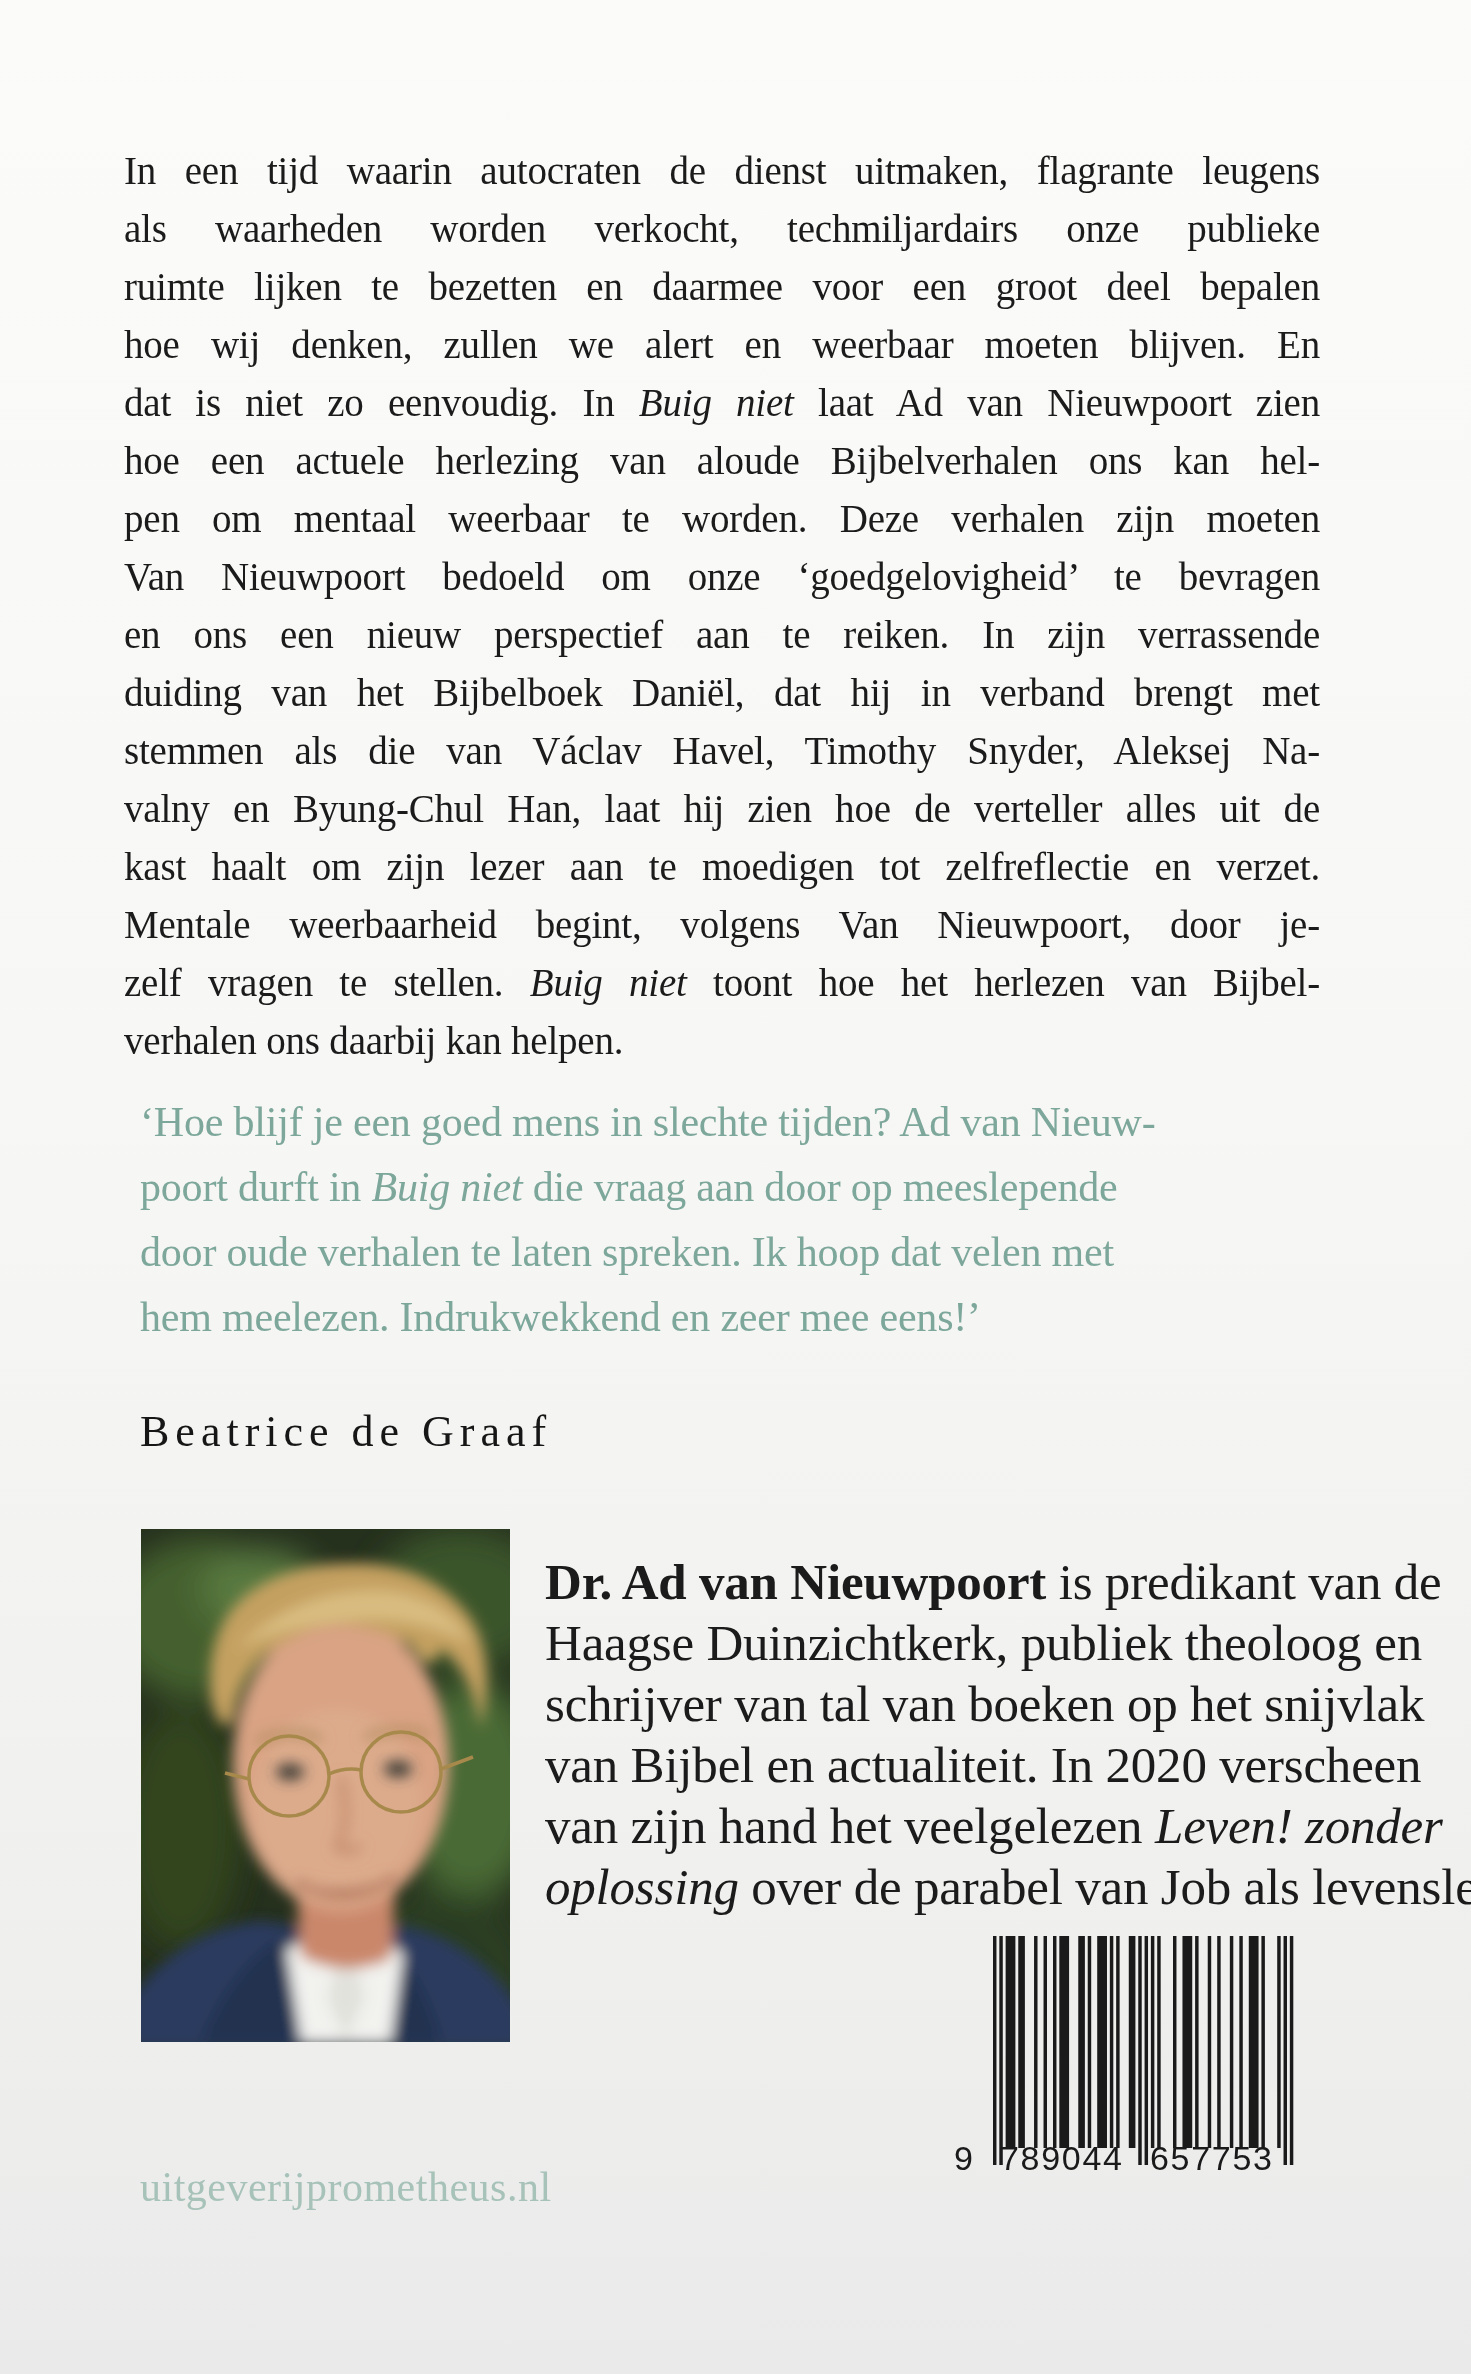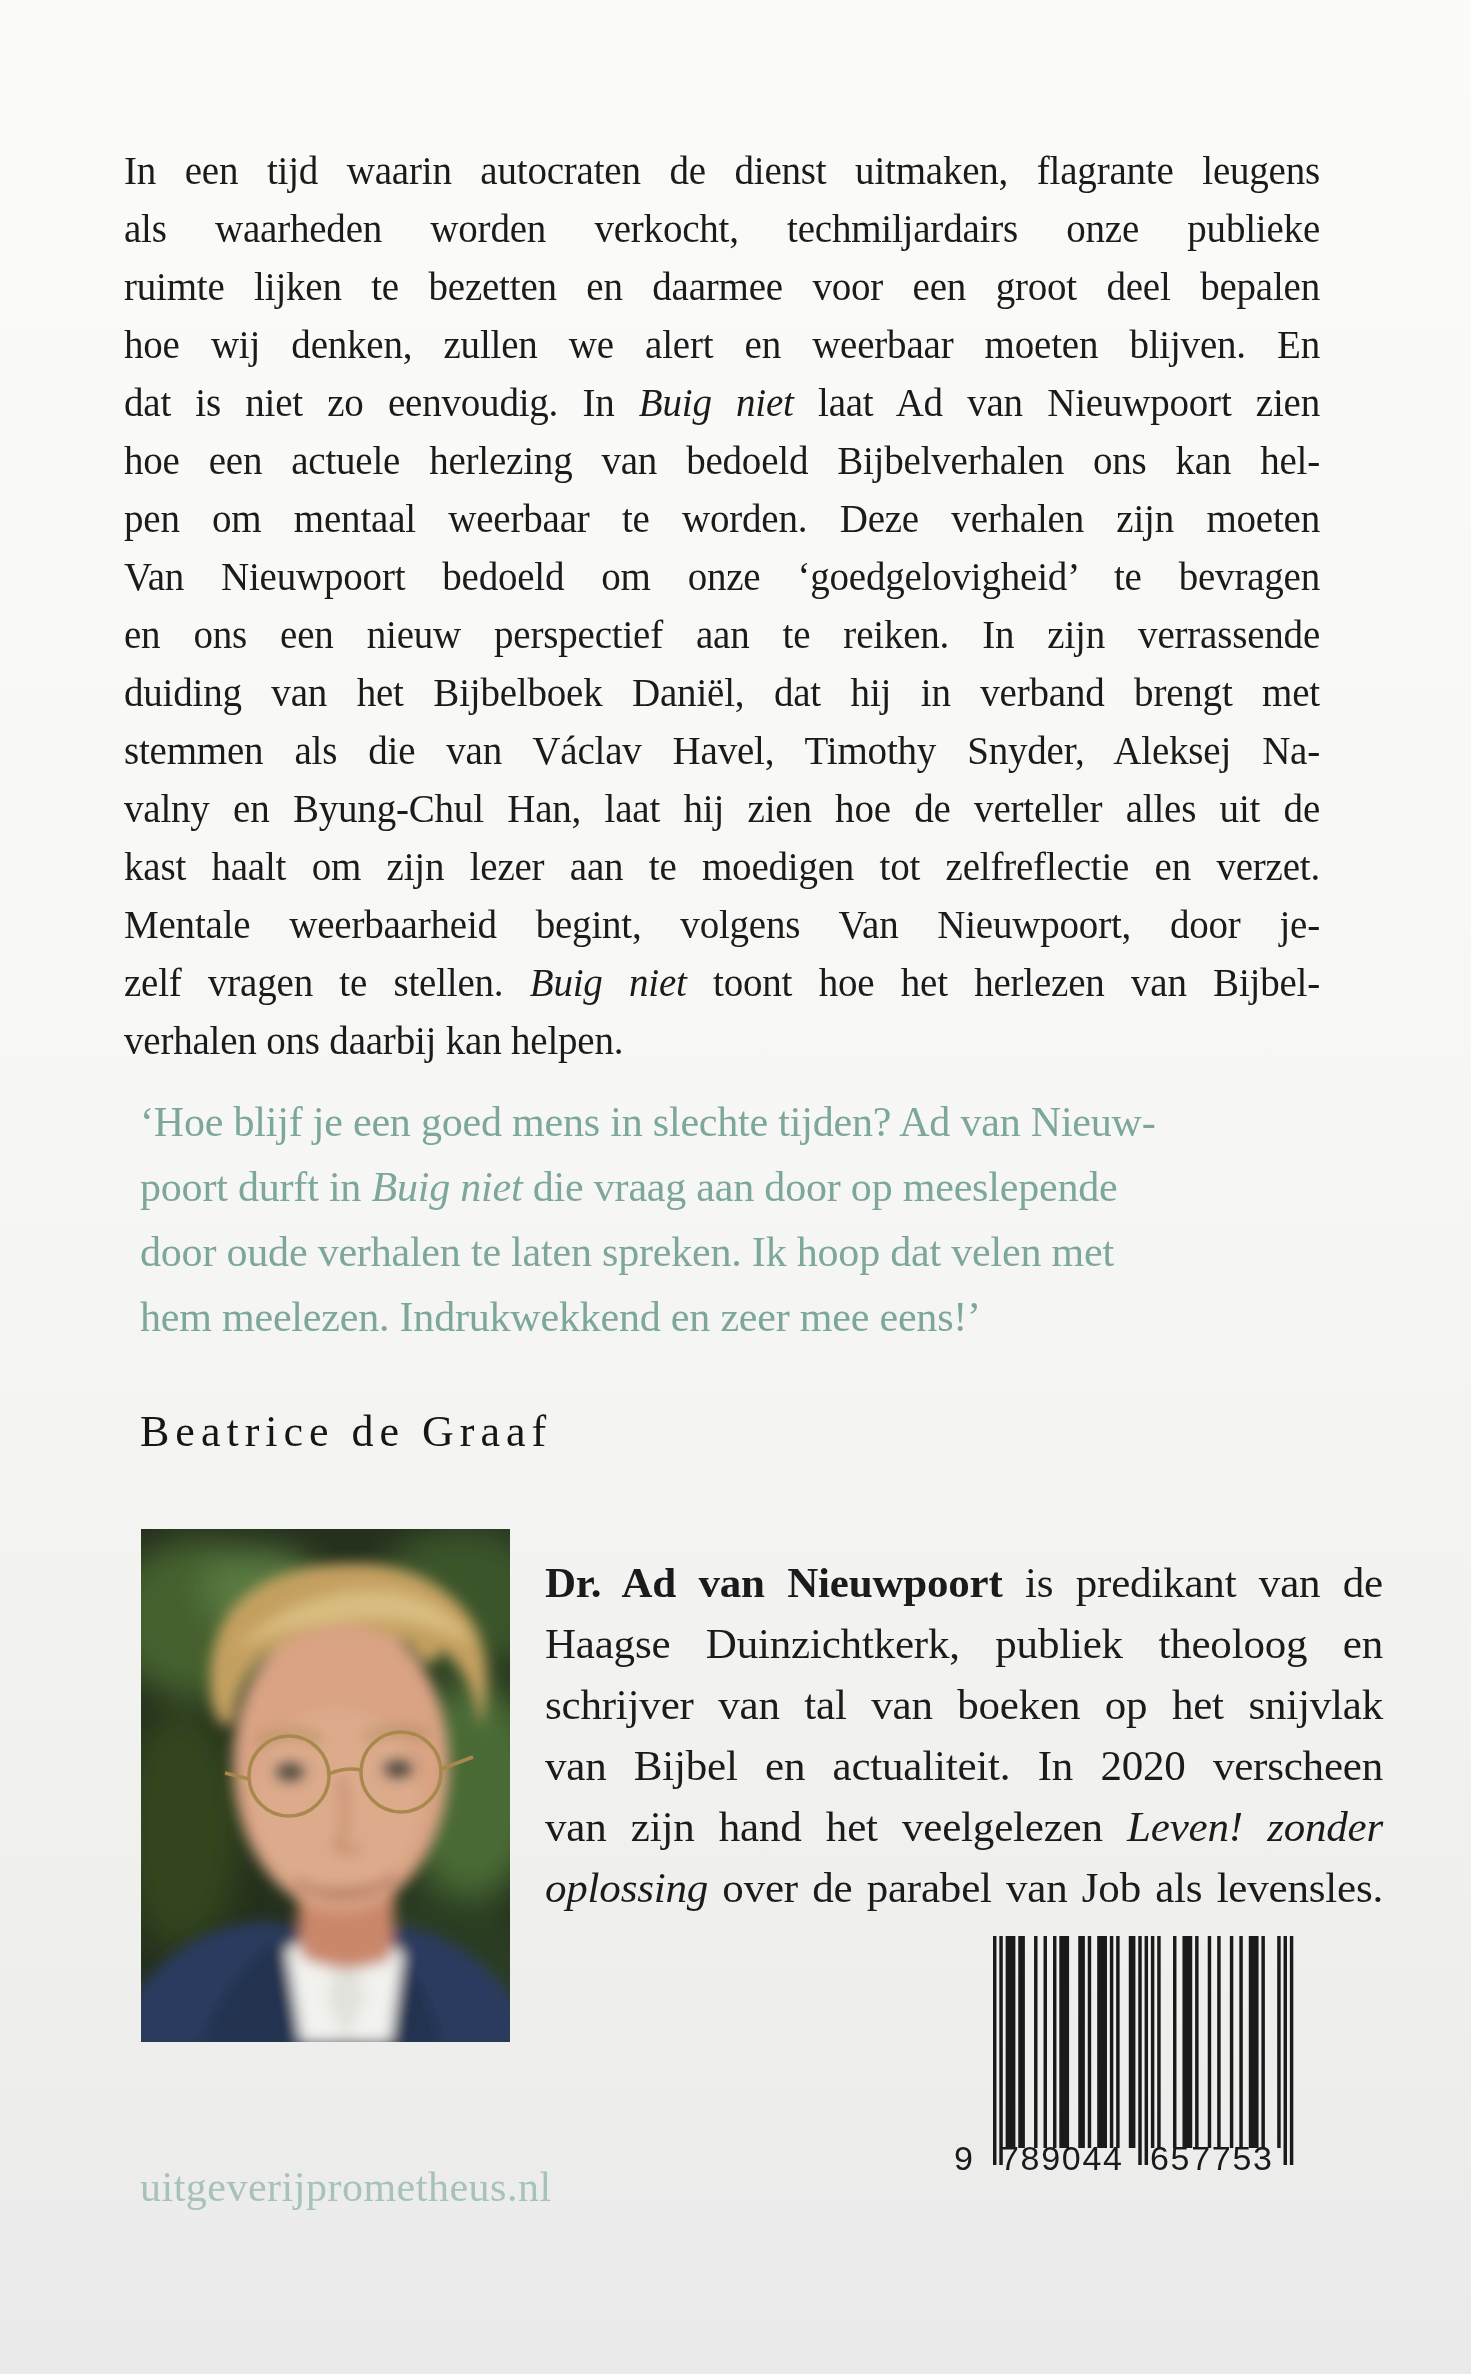--- a/index.html
+++ b/index.html
@@ -39,21 +39,21 @@
   .attribution{
     position:absolute;left:140px;top:1406px;
     font-size:44px;letter-spacing:6px;color:#161616;
   }
   .photo{
     position:absolute;left:141px;top:1529px;width:369px;height:513px;
     display:block;
   }
   .bio{
     position:absolute;left:545px;top:1552px;width:838px;
-    font-size:43px;line-height:61px;
+    font-size:51px;line-height:61px;
   }
   .barcode{
     position:absolute;left:952px;top:1934px;width:348px;height:242px;
   }
   .barcode rect{fill:#1a1a1a;}
   .bc-digit{
     font-family:"Liberation Sans","DejaVu Sans",sans-serif;
     font-size:34px;fill:#1a1a1a;
   }
   .publisher-url{
@@ -67,21 +67,21 @@
 <body>
 
 <div class="cover">
 
   <div class="blurb lines justify">
       <div class="line">In een tijd waarin autocraten de dienst uitmaken, flagrante leugens</div>
       <div class="line">als waarheden worden verkocht, techmiljardairs onze publieke</div>
       <div class="line">ruimte lijken te bezetten en daarmee voor een groot deel bepalen</div>
       <div class="line">hoe wij denken, zullen we alert en weerbaar moeten blijven. En</div>
       <div class="line">dat is niet zo eenvoudig. In <em>Buig niet</em> laat Ad van Nieuwpoort zien</div>
-      <div class="line">hoe een actuele herlezing van bedoeld Bijbelverhalen ons kan hel-</div>
+      <div class="line">hoe een actuele herlezing van aloude Bijbelverhalen ons kan hel-</div>
       <div class="line">pen om mentaal weerbaar te worden. Deze verhalen zijn moeten</div>
       <div class="line">Van Nieuwpoort bedoeld om onze ‘goedgelovigheid’ te bevragen</div>
       <div class="line">en ons een nieuw perspectief aan te reiken. In zijn verrassende</div>
       <div class="line">duiding van het Bijbelboek Daniël, dat hij in verband brengt met</div>
       <div class="line">stemmen als die van Václav Havel, Timothy Snyder, Aleksej Na-</div>
       <div class="line">valny en Byung-Chul Han, laat hij zien hoe de verteller alles uit de</div>
       <div class="line">kast haalt om zijn lezer aan te moedigen tot zelfreflectie en verzet.</div>
       <div class="line">Mentale weerbaarheid begint, volgens Van Nieuwpoort, door je-</div>
       <div class="line">zelf vragen te stellen. <em>Buig niet</em> toont hoe het herlezen van Bijbel-</div>
       <div class="line">verhalen ons daarbij kan helpen.</div>

